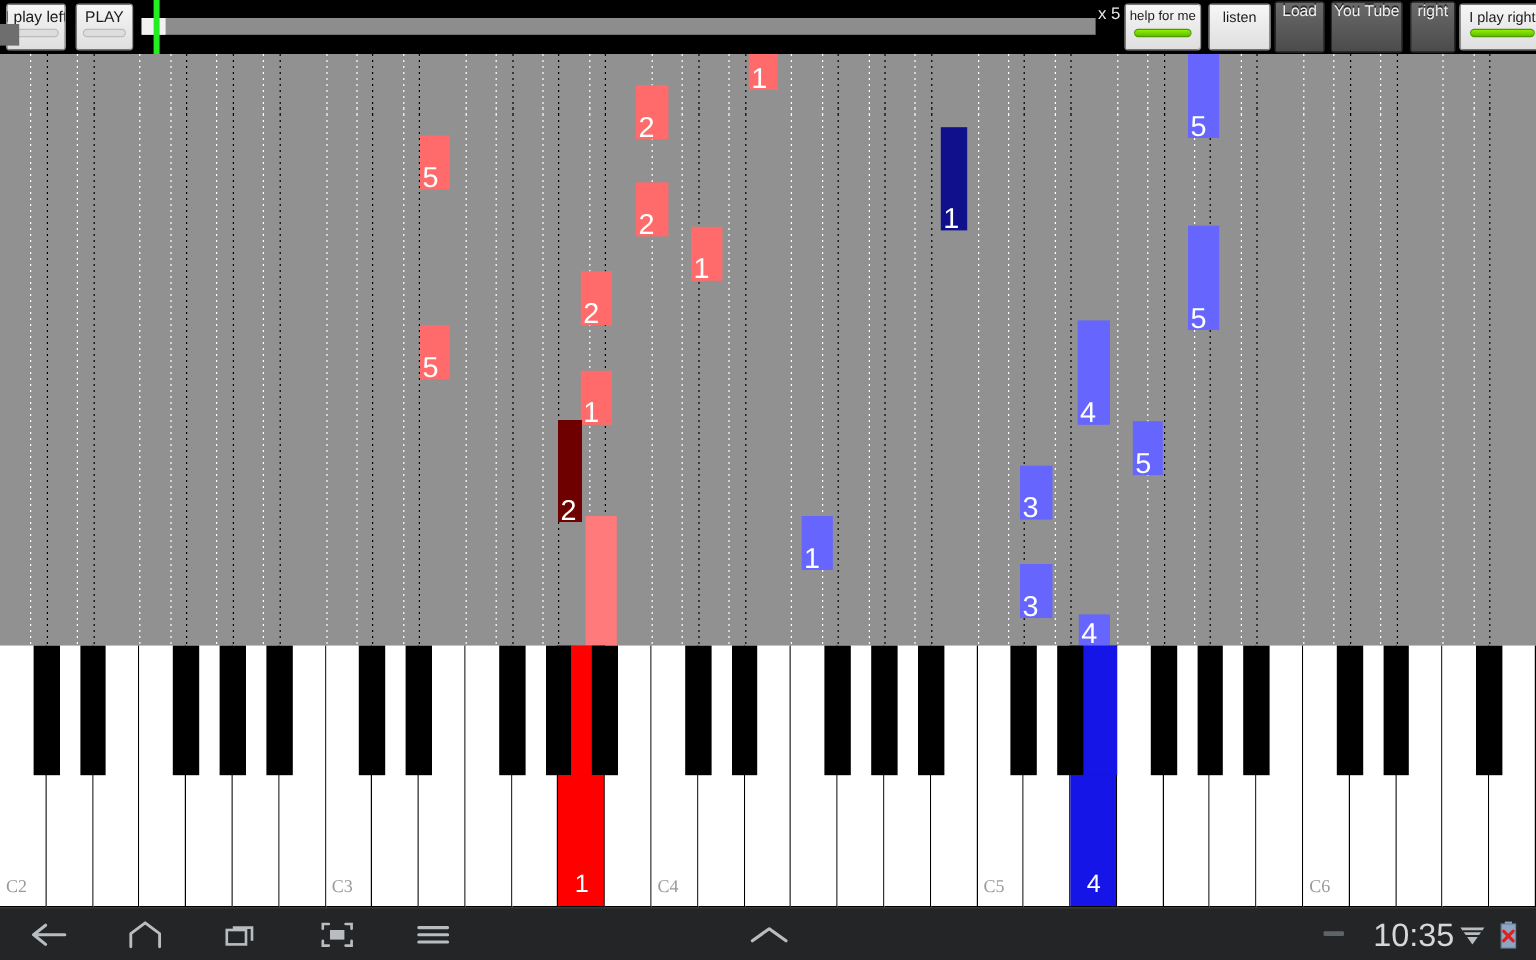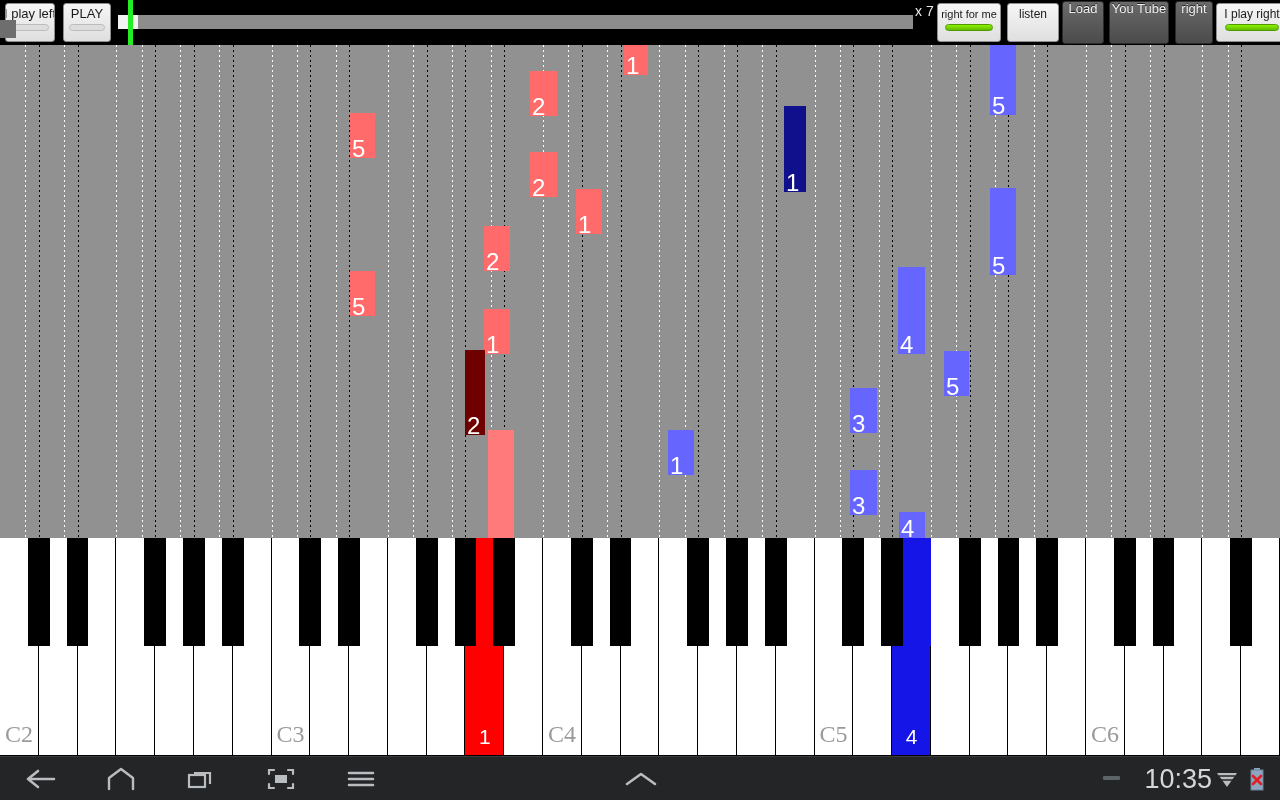--- a/index.html
+++ b/index.html
@@ -114,21 +114,21 @@
   .wkey {
     position:absolute; top:0; height:218px;
     background:#ffffff;
     border-right:1px solid #000;
     border-bottom:1px solid #000;
   }
   .wkey.lit { background:#ff0000; }
   .wkey.litb { background:#1515e8; }
   .wlabel {
     position:absolute; bottom:7px; left:5px;
-    font-size:24px; color:#9a9a9a;
+    font-size:15px; color:#9a9a9a;
     font-family:"Liberation Serif", serif;
   }
   .bkey {
     position:absolute; top:0; height:108px;
     background:#000000;
     z-index:3;
   }
   .pressoverlay {
     position:absolute; z-index:4;
     pointer-events:none;
@@ -178,25 +178,25 @@
       <span class="lbl">PLAY</span>
       <span class="toggle"></span>
     </div>
 
     <div id="seekwrap">
       <div id="seekbar"></div>
       <div id="seekthumb"></div>
       <div id="playmarker"></div>
     </div>
 
-    <div id="speedlbl">x 7</div>
+    <div id="speedlbl">x 5</div>
     <div id="speedbox"></div>
 
     <div class="btn light" id="btn-wait" style="left:937px;width:64px;height:39px;">
-      <span class="lbl" style="font-size:11px;">right for me</span>
+      <span class="lbl" style="font-size:11px;">help for me</span>
       <span class="toggle on"></span>
     </div>
 
     <div class="btn light" id="btn-listen" style="left:1007px;width:52px;height:39px;gap:48px;">
       <span class="lbl" style="font-size:12px;">listen</span>
       <span class="toggle"></span>
     </div>
 
     <div class="btn dark" id="btn-load" style="left:1062px;top:1px;width:42px;height:43px;">
       <span class="lbl">Load</span>

